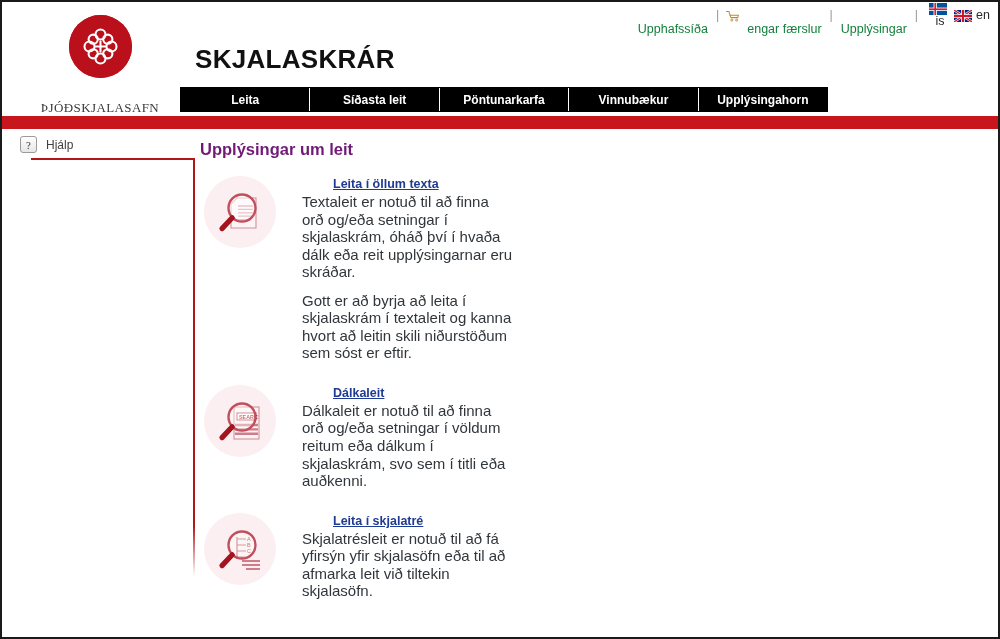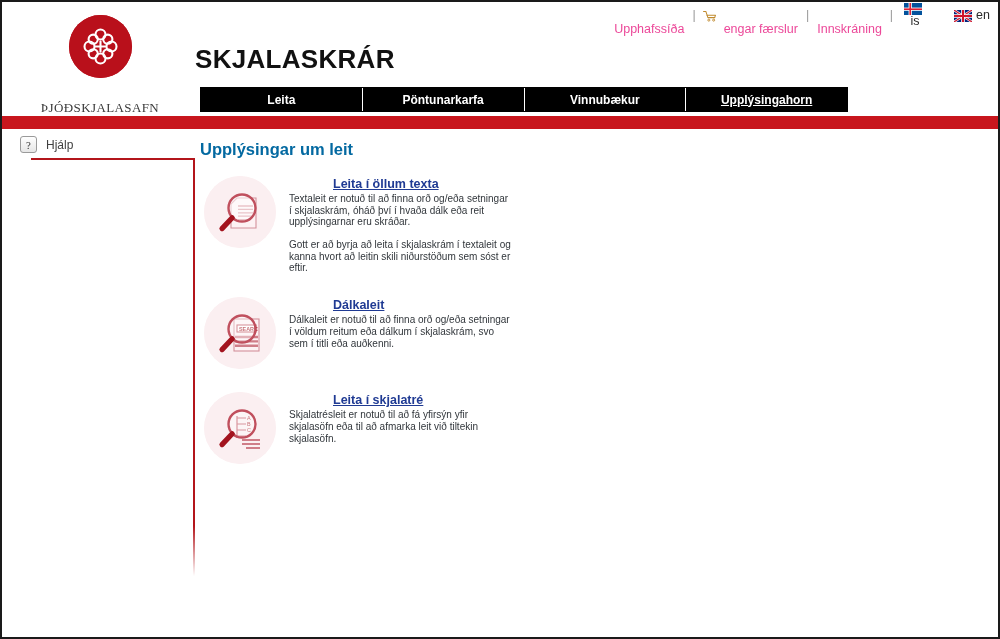--- a/index.html
+++ b/index.html
@@ -27,21 +27,21 @@
     position: absolute;
     right: 8px; top: 3px;
     display: flex;
     align-items: center;
     font-size: 12.5px;
     color: #2b2b2b;
     height: 20px;
     white-space: nowrap;
   }
   .topbar a {
-    color: #ec4899;
+    color: #15803d;
     text-decoration: none;
     padding: 0 1px;
     margin-top: 28px;
   }
   .topbar .sep {
     color: #9a9a9a;
     margin: 0 7px;
     font-size: 12.5px;
   }
   .cart-icon {
@@ -57,21 +57,21 @@
     width: 18px; height: 12px;
     margin-right: 4px;
     position: relative;
     top: 1px;
     vertical-align: middle;
   }
   .flag svg { display: block; }
   .lang {
     display: inline-flex;
     align-items: center;
-    margin-left: 28px;
+    margin-left: 3px;
   }
 
   
   .header {
     position: absolute;
     left: 0; top: 0;
     width: 1000px; height: 114px;
   }
   .logo-block {
     position: absolute;
@@ -101,39 +101,39 @@
     left: 193px; top: 42px;
     font-size: 26px;
     font-weight: bold;
     letter-spacing: 0.3px;
     color: #111111;
   }
 
   
   .tabs {
     position: absolute;
-    left: 198px; top: 85px;
+    left: 178px; top: 85px;
     width: 648px; height: 25px;
     background: #000000;
     display: flex;
     border: 1px solid #000000;
   }
   .tab {
     flex: 1 1 0;
     color: #ffffff;
     font-size: 12px;
     font-weight: bold;
     display: flex;
     align-items: center;
     justify-content: center;
     border-right: 1px solid #ffffff;
     cursor: pointer;
     height: 100%;
   }
-  .tab:last-child { border-right: none; text-decoration: underline; }
+  .tab:last-child { border-right: none; }
 
   
   .redband {
     position: absolute;
     left: 0; top: 114px;
     width: 996px; height: 13px;
     background: #c8161d;
   }
 
   
@@ -180,21 +180,21 @@
   .main {
     position: absolute;
     left: 193px; top: 127px;
     width: 803px;
   }
   .page-title {
     position: absolute;
     left: 5px; top: 11px;
     font-size: 16.5px;
     font-weight: bold;
-    color: #0369a1;
+    color: #701a75;
   }
   .sections {
     position: absolute;
     left: 0; top: 45px;
     width: 803px;
   }
   .section {
     display: flex;
     align-items: flex-start;
     margin-bottom: 21px;
@@ -218,24 +218,24 @@
     font-size: 12.5px;
     font-weight: bold;
     color: #1f3a93;
     text-decoration: underline;
     cursor: pointer;
     margin-bottom: 2px;
     display: inline-block;
     padding-left: 44px;
   }
   .sec-p {
-    font-size: 10px;
+    font-size: 15px;
     line-height: 1.17;
     color: #31363b;
-    margin: 0 0 11px 0;
+    margin: 0 0 11px 13px;
   }
   .sec-p:last-child { margin-bottom: 0; }
 </style>
 </head>
 <body>
 
 <div class="page">
 
   <div class="topbar">
     <a href="#">Upphafssíða</a>
@@ -243,21 +243,21 @@
     <span class="cart-icon">
       <svg viewBox="0 0 16 14" width="15" height="13">
         <path d="M0.5 1.5 H3 L5.2 8.2 H12.5" fill="none" stroke="#c08a2e" stroke-width="1.1" stroke-linecap="round" stroke-linejoin="round"></path>
         <path d="M4.3 5.6 H13.4 L12.5 8.2" fill="none" stroke="#c08a2e" stroke-width="1.1" stroke-linecap="round" stroke-linejoin="round"></path>
         <circle cx="6.2" cy="10.9" r="1.1" fill="none" stroke="#c08a2e" stroke-width="1"></circle>
         <circle cx="11.4" cy="10.9" r="1.1" fill="none" stroke="#c08a2e" stroke-width="1"></circle>
       </svg>
     </span>
     <a href="#">engar færslur</a>
     <span class="sep">|</span>
-    <a href="#">Innskráning</a>
+    <a href="#">Upplýsingar</a>
     <span class="sep">|</span>
 
     <span class="lang" style="margin-left:4px;flex-direction:column;">
       <span class="flag">
         <svg viewBox="0 0 18 12" width="18" height="12">
           <rect x="0" y="0" width="18" height="12" fill="#02529c"></rect>
           <rect x="0" y="4.6" width="18" height="3.2" fill="#ffffff"></rect>
           <rect x="4.6" y="0" width="3.2" height="12" fill="#ffffff"></rect>
           <rect x="0" y="5.4" width="18" height="1.6" fill="#dc1e35"></rect>
           <rect x="5.4" y="0" width="1.6" height="12" fill="#dc1e35"></rect>
@@ -303,20 +303,21 @@
       <div class="logo-text">
         <div>ÞJÓÐSKJALASAFN</div>
         <div>ÍSLANDS</div>
       </div>
     </div>
 
     <div class="site-title">SKJALASKRÁR</div>
 
     <div class="tabs">
       <div class="tab">Leita</div>
+      <div class="tab">Síðasta leit</div>
       <div class="tab">Pöntunarkarfa</div>
       <div class="tab">Vinnubækur</div>
       <div class="tab">Upplýsingahorn</div>
     </div>
   </div>
 
   <div class="redband"></div>
 
   <div class="sidebar">
     <div class="help-row">

